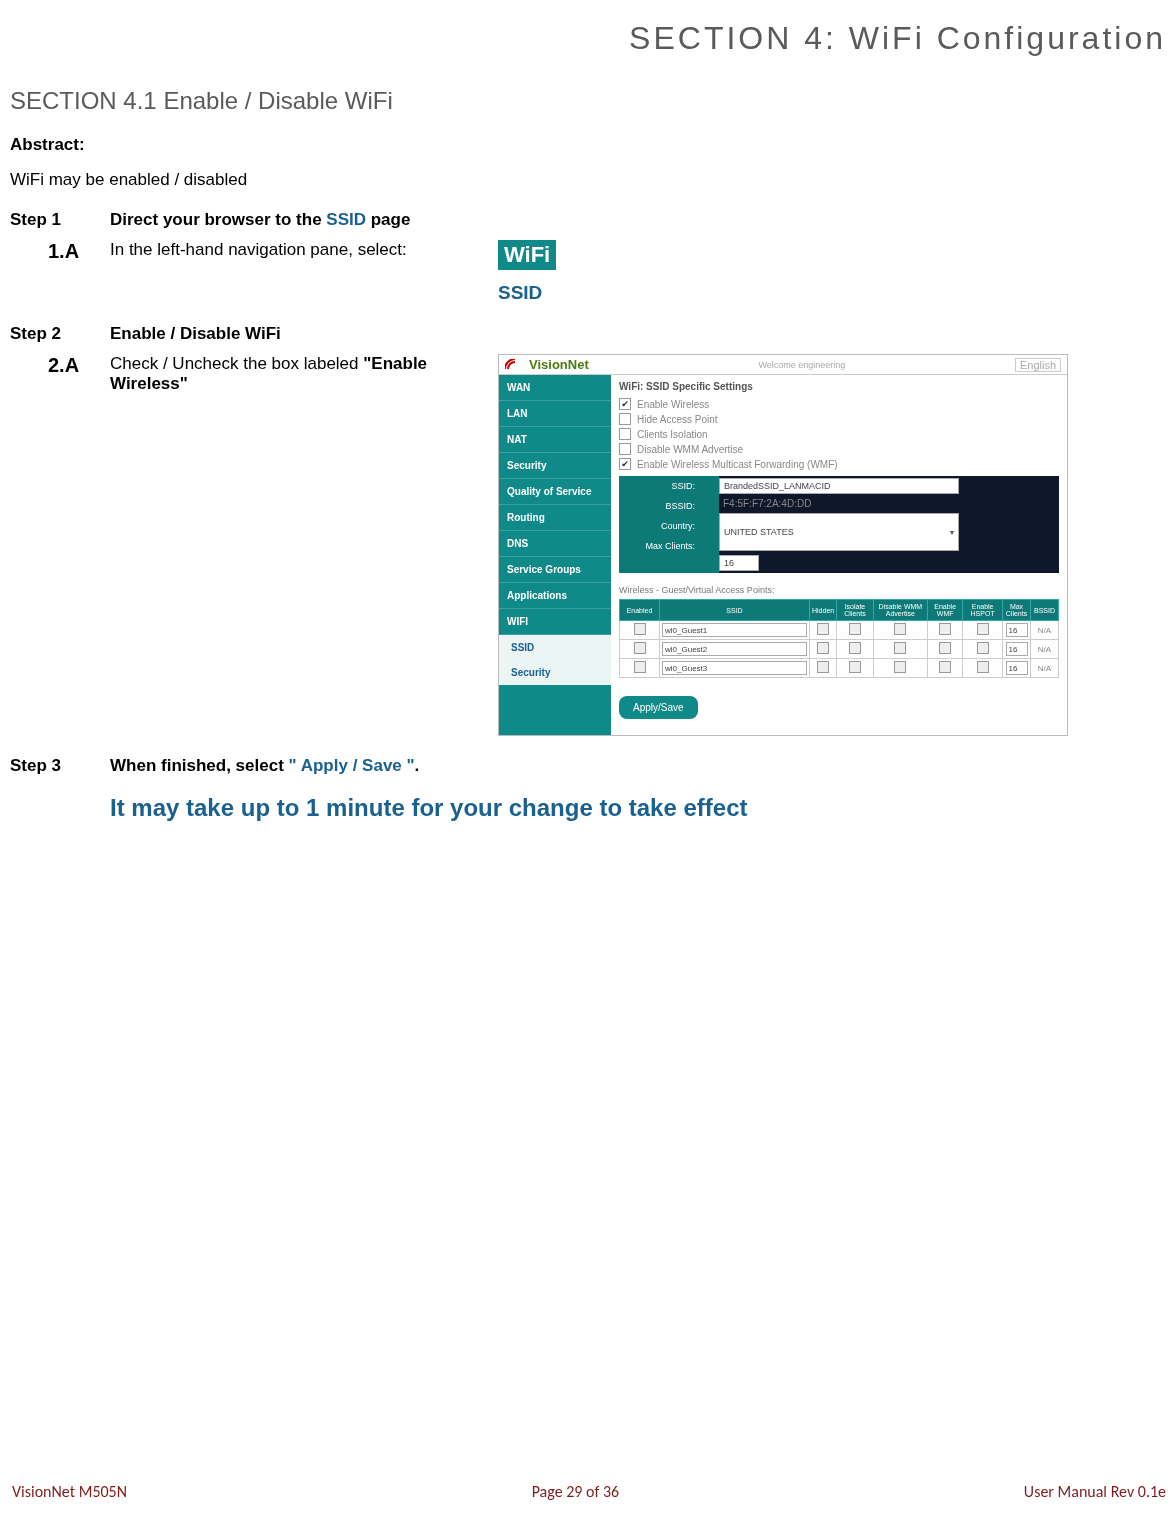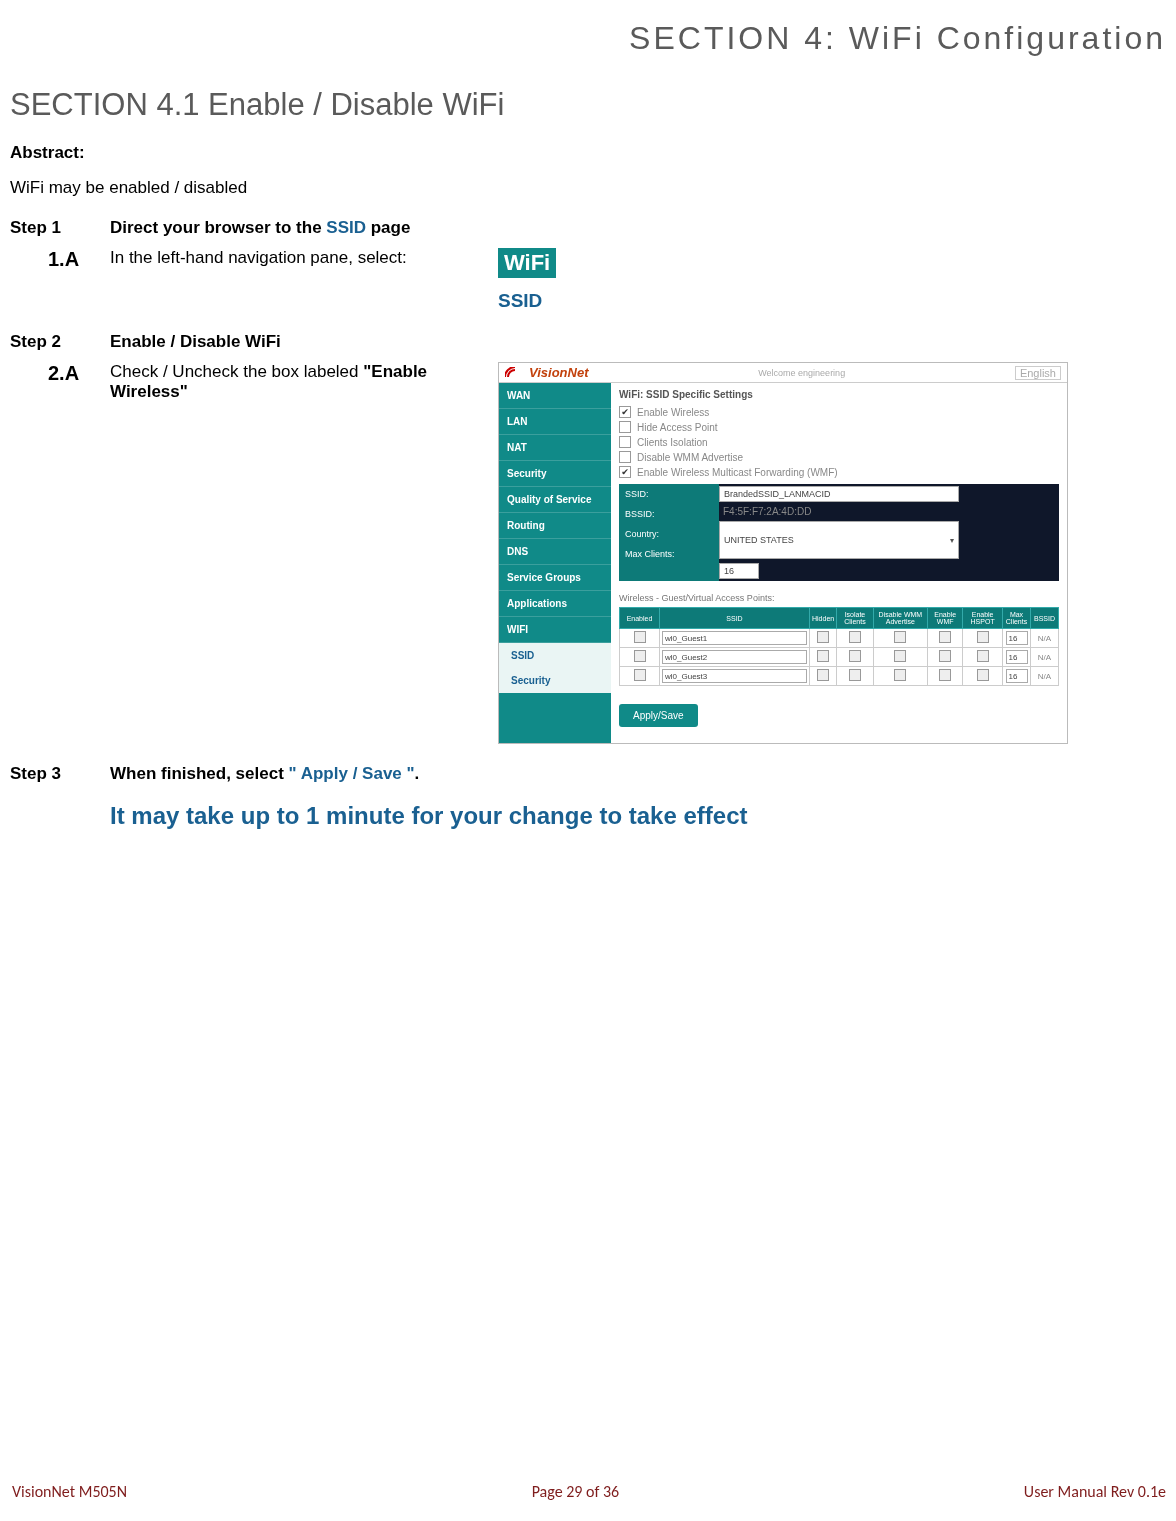--- a/index.html
+++ b/index.html
@@ -14,21 +14,21 @@
   }
   .section-title {
     font-size: 32px;
     color: #5a5a5a;
     letter-spacing: 3px;
     font-weight: 400;
     margin-bottom: 30px;
     text-align: right;
   }
   .subsection-title {
-    font-size: 31px;
+    font-size: 24px;
     color: #5a5a5a;
     font-weight: 400;
     margin-bottom: 20px;
   }
   .abstract { font-weight: bold; font-size: 17px; margin-bottom: 15px; }
   .abstract-text { font-size: 17px; margin-bottom: 20px; }
   .step-row { display: flex; margin-bottom: 10px; }
   .step-label { width: 100px; font-weight: bold; font-size: 17px; }
   .step-body { flex: 1; font-weight: bold; font-size: 17px; }
   .step-body .ssid-link { color: #1a6091; font-weight: bold; }
@@ -57,53 +57,53 @@
     color: #444;
   }
   .shot-hdr {
     display: flex;
     align-items: center;
     justify-content: space-between;
     padding: 2px 6px;
     background: #fff;
     border-bottom: 1px solid #ccc;
   }
-  .shot-hdr-left { font-style: italic; font-weight: bold; font-size: 13px; color: #c2410c; display:flex; align-items:center; gap:4px;}
+  .shot-hdr-left { font-weight: bold; font-size: 13px; color: #4d7c0f; display:flex; align-items:center; gap:4px;}
   .shot-hdr-left svg { width: 20px; height: 12px; }
   .shot-hdr-mid { color:#aaa; font-size:9px;}
   .shot-hdr-right { color:#aaa; border:1px solid #ccc; padding:0 4px; font-size:11px; }
   .shot-body { display: flex; }
   .shot-nav { width: 112px; background: #108a88; color: #fff; font-weight: bold; font-size: 10px; }
   .shot-nav .ni { padding: 7px 8px; border-bottom: 1px solid rgba(255,255,255,0.18); }
   .shot-subnav { background: #eaf5f4; color: #1a6091; }
   .shot-subnav .sni { padding: 7px 12px; font-weight: bold; font-size: 10px; color:#1a6091; }
   .shot-main { flex: 1; padding: 6px 8px; background: #fff; }
   .shot-main-title { font-weight: bold; font-size: 10px; margin-bottom: 6px; color:#555; }
   .cb-row { display: flex; align-items: center; gap: 6px; margin-bottom: 3px; color:#888; }
   .cb { width: 12px; height: 12px; border: 1px solid #999; background: #fff; display: inline-flex; align-items: center; justify-content: center; font-size: 9px; }
   .cb.checked::after { content: "✔"; color: #333; font-size:9px; }
   .field-block { display:flex; }
   .field-labels { background:#0d7a78; width:100px; color:#fff; }
-  .field-labels div { padding:5px 6px; text-align:left; font-size:9px;}
+  .field-labels div { padding:5px 24px; text-align:right; font-size:9px;}
   .field-inputs { flex:1; background:#0f172a; }
   .field-inputs div { padding:2px 0; }
   .inp { width: 240px; border:1px solid #aaa; padding:2px 4px; font-size:9px; height:16px; display:inline-flex; align-items:center; background:#fff;}
   .sel { width: 240px; border:1px solid #aaa; padding:18px 4px; font-size:9px; height:16px; display:inline-flex; align-items:center; justify-content:space-between; background:#fff;}
   .sel::after { content:"▾"; font-size:8px; color:#555; }
   .vap-title { margin:12px 0 4px 0; font-size:9px; color:#777; }
   .tbl { width: 100%; border-collapse: collapse; }
   .tbl th { background: #0d7a78; color: #fff; font-weight: normal; font-size: 7px; padding: 3px 2px; border: 1px solid #5fa; border-color:#3aa; text-align:center; }
   .tbl td { border: 1px solid #ccc; padding: 2px 2px; text-align: center; height:18px; }
   .tbl td .inp2 { width: 100%; border:1px solid #aaa; height:14px; font-size:8px; padding:0 2px; display:inline-flex; align-items:center;}
   .smallcb { width:12px; height:12px; border:1px solid #999; background:#eee; display:inline-block;}
   .apply-btn {
     margin: 18px 0 10px 0;
     background: #108a88;
     color: #fff;
-    border-radius: 3px;
+    border-radius: 8px;
     padding: 6px 14px;
     width: fit-content;
     font-size: 10px;
   }
   .step3-body .apply-link { color:#1a6091; font-weight:bold; }
   .effect-note { color:#1a6091; font-size:24px; font-weight:bold; margin-left:100px; margin-top:18px; }
   .footer {
     position: absolute;
     bottom: 20px;
     left: 12px;

